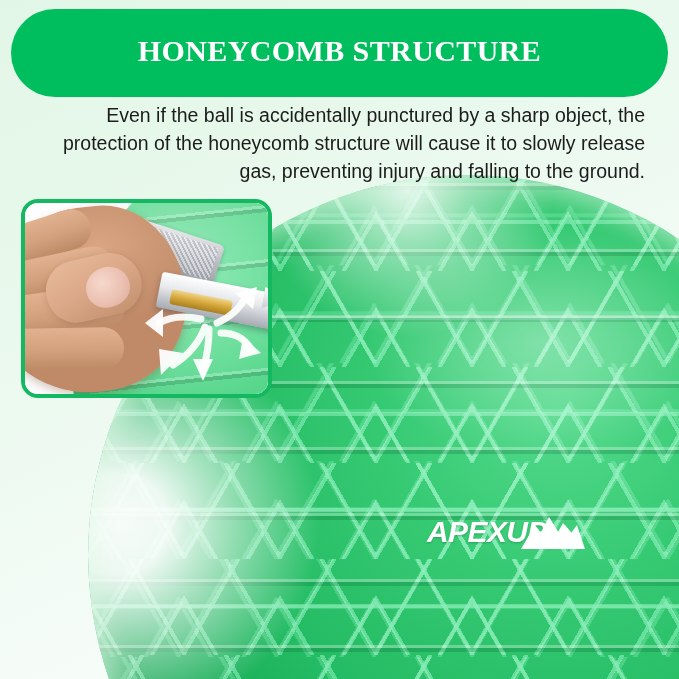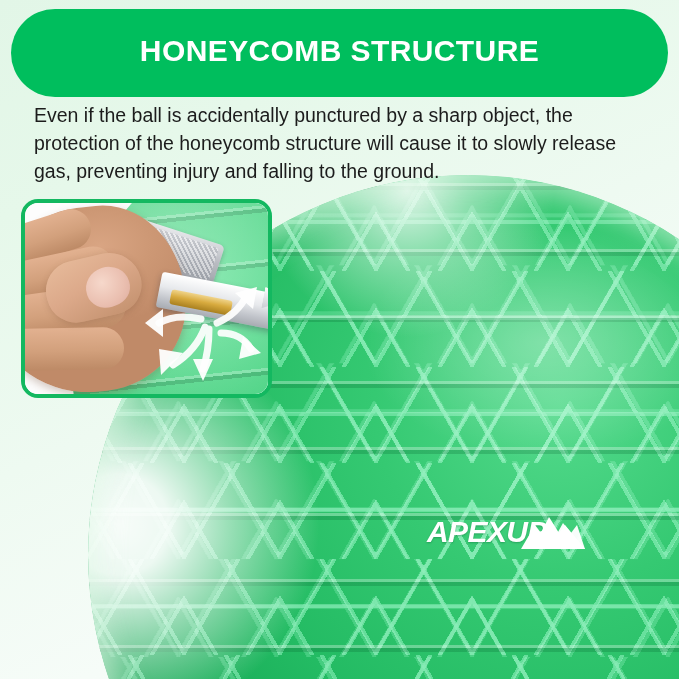--- a/index.html
+++ b/index.html
@@ -71,27 +71,27 @@
 
   
   .header-pill{
     position:absolute;left:11px;top:9px;width:657px;height:88px;
     background:#00be5d;border-radius:46px;
     display:flex;flex-direction:column;align-items:center;justify-content:center;
     box-sizing:border-box;padding:2px 18px 6px;
   }
   .header-pill .line{
     color:#ffffff;font-weight:bold;letter-spacing:.4px;
-    font-size:30px;line-height:34px;text-align:center;white-space:nowrap;
+    font-size:30px;line-height:34px;text-align:center;white-space:nowrap;font-family:Liberation Serif, serif;
   }
 
   
   .body-copy{
     position:absolute;left:34px;top:101px;width:611px;
-    text-align:left;color:#1c1c1c;
+    text-align:right;color:#1c1c1c;
     font-size:19.5px;line-height:28px;
   }
 
   
   .inset{
     position:absolute;left:21px;top:199px;width:251px;height:199px;
     border:4px solid #13b860;border-radius:17px;overflow:hidden;
     background:#ffffff;box-sizing:border-box;
   }
   .inset-photo{position:absolute;inset:0;overflow:hidden;background:#fdfdfd;}

